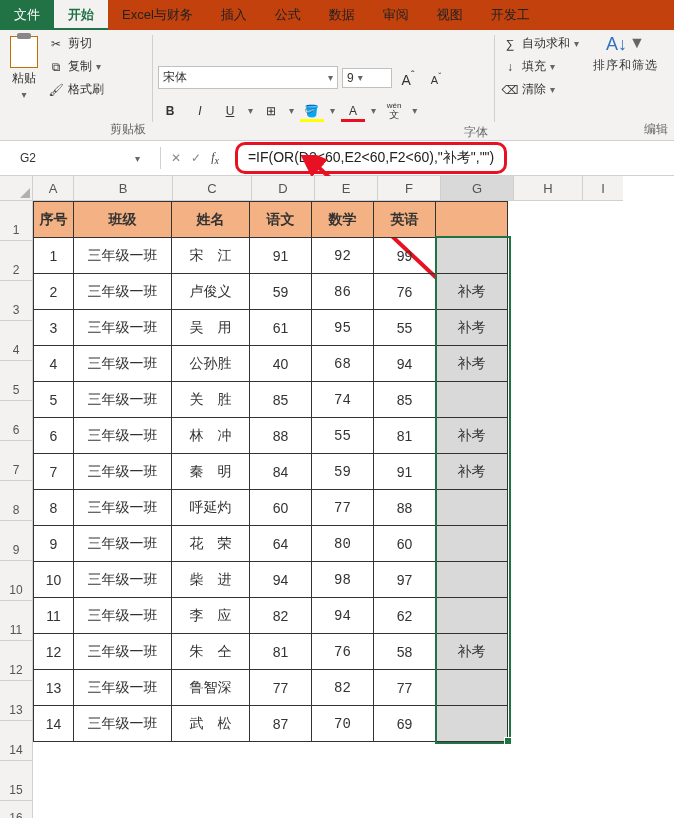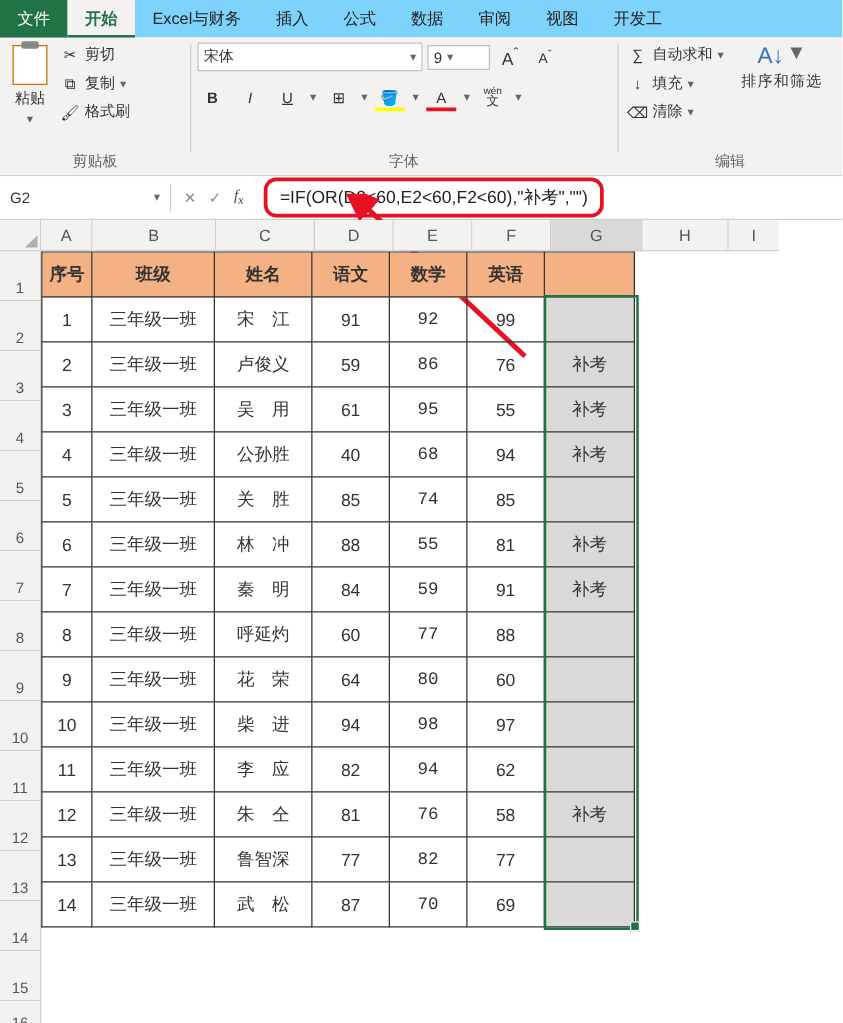--- a/index.html
+++ b/index.html
@@ -6,21 +6,21 @@
     margin: 0;
     font-family: "Microsoft YaHei", Arial, sans-serif;
     font-size: 12px;
     background: #fff;
     color: #333;
     width: 674px;
     overflow: hidden;
   }
   .ribbon-tabs {
     display: flex;
-    background: #7dd3fc;
+    background: #c2410c;
     height: 30px;
     font-size: 13px;
   }
   .ribbon-tabs .tab {
     padding: 6px 14px 4px;
     color: #222;
     border-bottom: 2px solid transparent;
   }
   .ribbon-tabs .tab.file {
     background: #217346;
@@ -47,37 +47,37 @@
     position:relative;
   }
   .group + .group::before{
     content:"";
     position:absolute;
     left:0; top:5px; bottom:18px;
     width:1px;
     background:#d0d0d0;
   }
   .group-content { display:flex; align-items:flex-start; gap:4px; flex:1;}
-  .group-label { text-align:center; color:#666; font-size:12px; padding-top:2px; margin-top:auto;}
+  .group-label { text-align:right; color:#666; font-size:12px; padding-top:2px; margin-top:auto;}
   .big-btn {display:flex; flex-direction:column; align-items:center; gap:2px; padding:2px;}
   .icon-box {width:32px;height:32px;display:flex;align-items:center;justify-content:center;}
   .small-rows {display:flex;flex-direction:column;gap:4px;}
   .small-item {display:flex;align-items:center;gap:4px; padding:1px 2px;}
   .small-icon {width:16px;height:16px;display:flex;align-items:center;justify-content:center;}
   .font-row1{display:flex;gap:4px;align-items:center;}
   .font-name-box{border:1px solid #c0c0c0;background:#fff;padding:2px 4px;display:flex;align-items:center;gap:6px;width:170px;}
   .font-size-box{border:1px solid #c0c0c0;background:#fff;padding:2px 4px;display:flex;align-items:center;gap:4px;width:40px;}
   .dd{color:#666;font-size:10px;}
   .font-row2{display:flex;gap:6px;align-items:center;margin-top:10px;}
   .fbtn{min-width:18px;text-align:center;padding:2px 3px;}
   .aa{font-size:14px;}
   .sortfilter{display:flex;flex-direction:column;align-items:center;gap:2px;}
 
   .formula-bar{display:flex;align-items:center;height:34px;border-bottom:1px solid #d0d0d0;background:#fff;}
-  .name-box{width:120px;border-right:1px solid #d0d0d0;padding:4px 8px;display:flex;align-items:center;gap:6px;text-align:center;}
+  .name-box{width:120px;border-right:1px solid #d0d0d0;padding:4px 20px;display:flex;align-items:center;gap:6px;text-align:center;}
   .fx-actions{display:flex;align-items:center;gap:10px;padding:0 10px;color:#888;}
   .fx-label{font-style:italic;font-family:serif;color:#444;}
   .formula-wrap{position:relative;flex:1;padding:2px 6px;}
   .formula-highlight{
     border:3px solid #e81123;
     border-radius:10px;
     padding:4px 10px;
     display:inline-block;
     font-size:14px;
     color:#222;
@@ -174,21 +174,21 @@
         <div class="small-item">
           <span class="small-icon">🖌</span>
           <span>格式刷</span>
         </div>
       </div>
     </div>
     <div class="group-label">剪贴板</div>
   </div>
 
   <div class="group" style="width:330px">
-    <div class="group-content" style="flex-direction:column;gap:0;">
+    <div class="group-content" style="flex-direction:column;gap:0;margin-top:32px;">
       <div class="font-row1">
         <div class="font-name-box">
           <span>宋体</span>
           <span class="dd" style="margin-left:auto">▾</span>
         </div>
         <div class="font-size-box">
           <span>9</span>
           <span class="dd">▾</span>
         </div>
         <span class="fbtn aa">A<sup>ˆ</sup></span>

